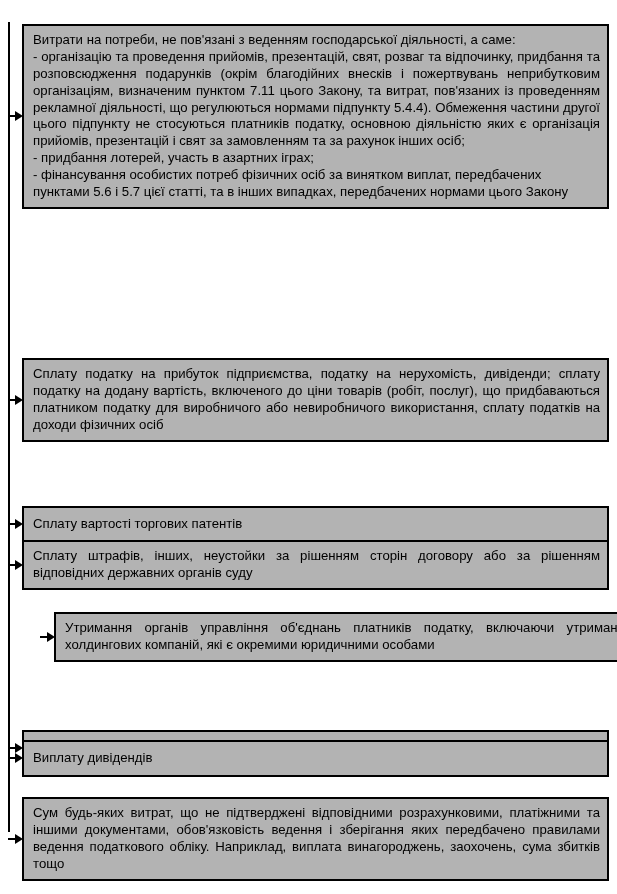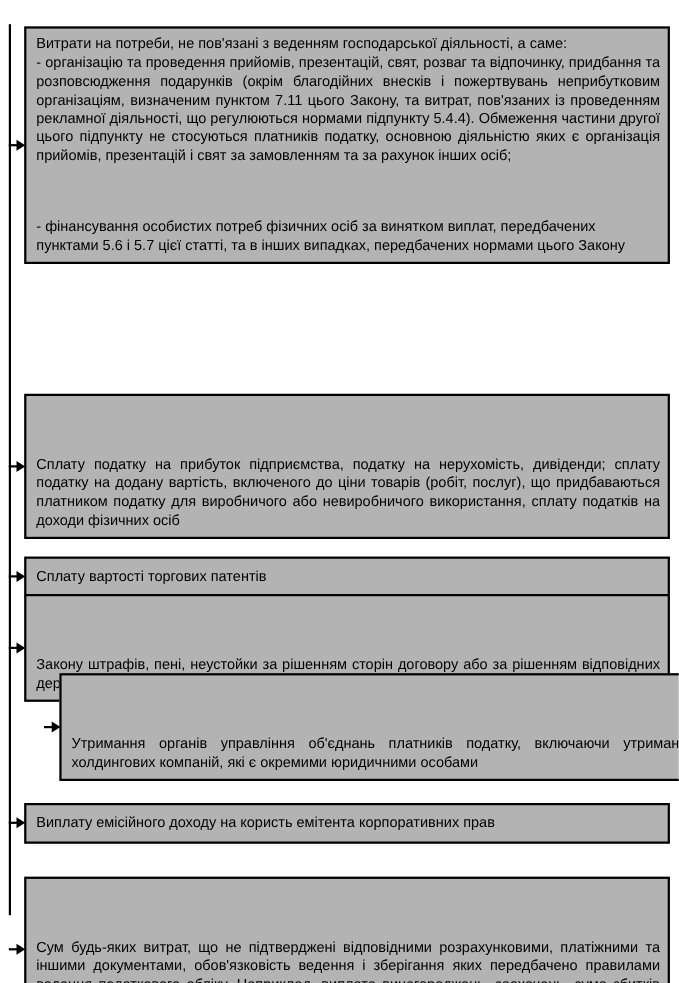--- a/index.html
+++ b/index.html
@@ -72,40 +72,40 @@
     text-align: justify;
     box-sizing: border-box;
     -webkit-hyphens: none;
     hyphens: none;
   }
   .box p {
     margin: 0;
   }
   .box p.last {
     text-align: left;
-    margin-top: 48px;
   }
   .box.single {
     text-align: left;
     padding-top: 8px;
     padding-bottom: 8px;
   }
 </style>
 </head>
 <body>
 
 <div id="diagram">
 
   <div class="spine" style="height: 810px;"></div>
 
   <div class="row" style="top: 24px;">
     <div class="arrow"></div>
     <div class="box">
       <p>Витрати на потреби, не пов'язані з веденням господарської діяльності, а саме:</p>
       <p>- організацію та проведення прийомів, презентацій, свят, розваг та відпочинку, придбання та розповсюдження подарунків (окрім благодійних внесків і пожертвувань неприбутковим організаціям, визначеним пунктом 7.11 цього Закону, та витрат, пов'язаних із проведенням рекламної діяльності, що регулюються нормами підпункту 5.4.4). Обмеження частини другої цього підпункту не стосуються платників податку, основною діяльністю яких є організація прийомів, презентацій і свят за замовленням та за рахунок інших осіб;</p>
+      <p>- придбання лотерей, участь в азартних іграх;</p>
       <p class="last">- фінансування особистих потреб фізичних осіб за винятком виплат, передбачених пунктами 5.6 і 5.7 цієї статті, та в інших випадках, передбачених нормами цього Закону</p>
     </div>
   </div>
 
   <div class="row" style="top: 358px; justify-content: flex-end;">
     <div class="arrow"></div>
     <div class="box">
       <p class="last" style="text-align: justify;">Сплату податку на прибуток підприємства, податку на нерухомість, дивіденди; сплату податку на додану вартість, включеного до ціни товарів (робіт, послуг), що придбаваються платником податку для виробничого або невиробничого використання, сплату податків на доходи фізичних осіб</p>
     </div>
   </div>
@@ -113,38 +113,44 @@
   <div class="row" style="top: 506px;">
     <div class="arrow"></div>
     <div class="box single">
       <p>Сплату вартості торгових патентів</p>
     </div>
   </div>
 
   <div class="row" style="top: 540px;">
     <div class="arrow"></div>
     <div class="box">
-      <p class="last" style="text-align: justify;">Закону штрафів, пені, неустойки за рішенням сторін договору або за рішенням відповідних державних органів суду</p>
+      <p class="last" style="text-align: justify;">Сплату штрафів, інших, неустойки за рішенням сторін договору або за рішенням відповідних державних органів суду</p>
     </div>
   </div>
 
   <div class="row" style="top: 612px; padding-left: 32px;">
     <div class="arrow"></div>
     <div class="box">
       <p class="last" style="text-align: justify;">Утримання органів управління об'єднань платників податку, включаючи утримання холдингових компаній, які є окремими юридичними особами</p>
     </div>
   </div>
 
   <div class="row" style="top: 702px; margin-top: 28px;">
     <div class="arrow"></div>
     <div class="box single">
       <p>Виплату емісійного доходу на користь емітента корпоративних прав</p>
     </div>
   </div>
 
+  <div class="row" style="top: 740px;">
+    <div class="arrow"></div>
+    <div class="box single">
+      <p>Виплату дивідендів</p>
+    </div>
+  </div>
 
   <div class="row" style="top: 797px;">
     <div class="arrow"></div>
     <div class="box">
       <p class="last" style="text-align: justify;">Сум будь-яких витрат, що не підтверджені відповідними розрахунковими, платіжними та іншими документами, обов'язковість ведення і зберігання яких передбачено правилами ведення податкового обліку. Наприклад, виплата винагороджень, заохочень, сума збитків тощо</p>
     </div>
   </div>
 
 </div>
 

